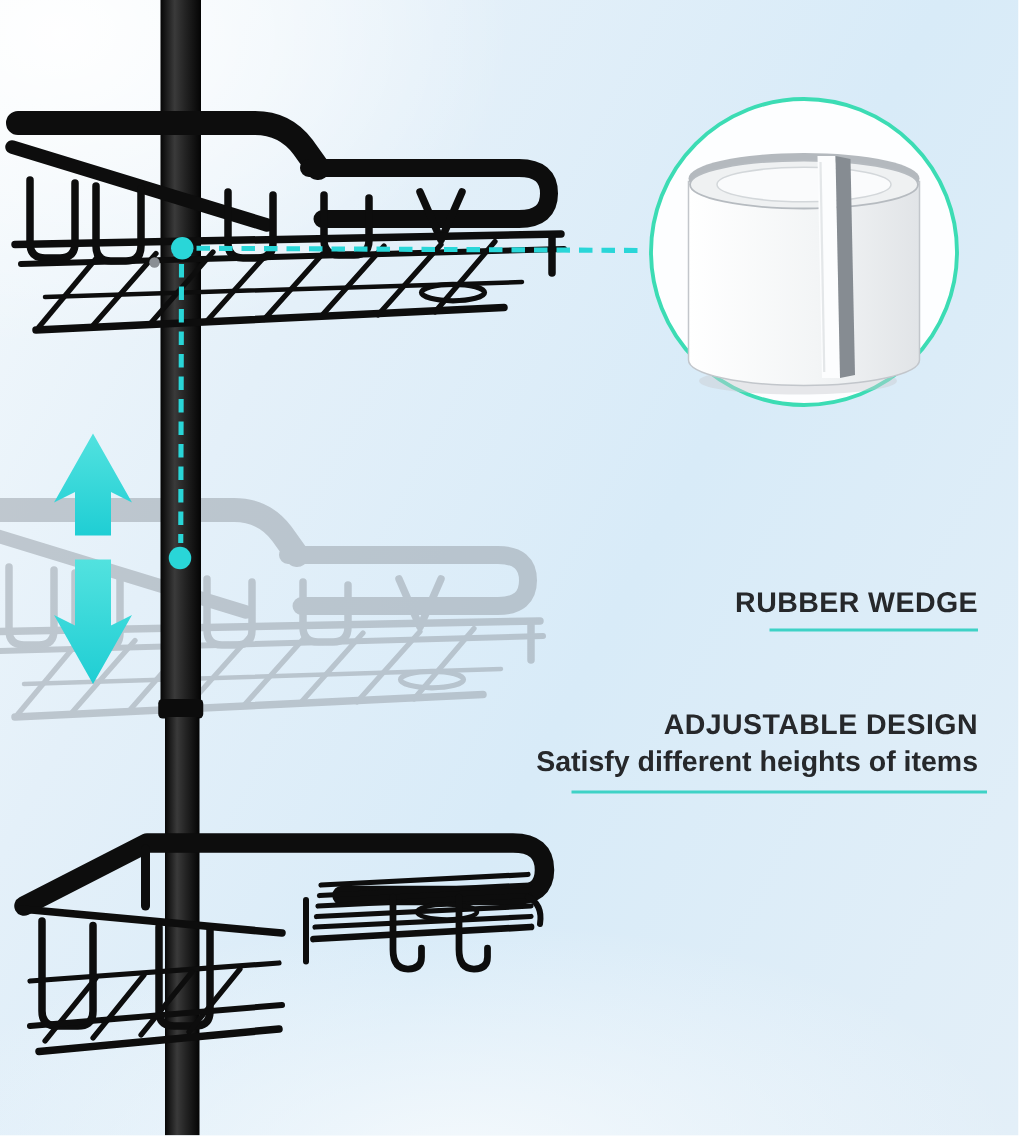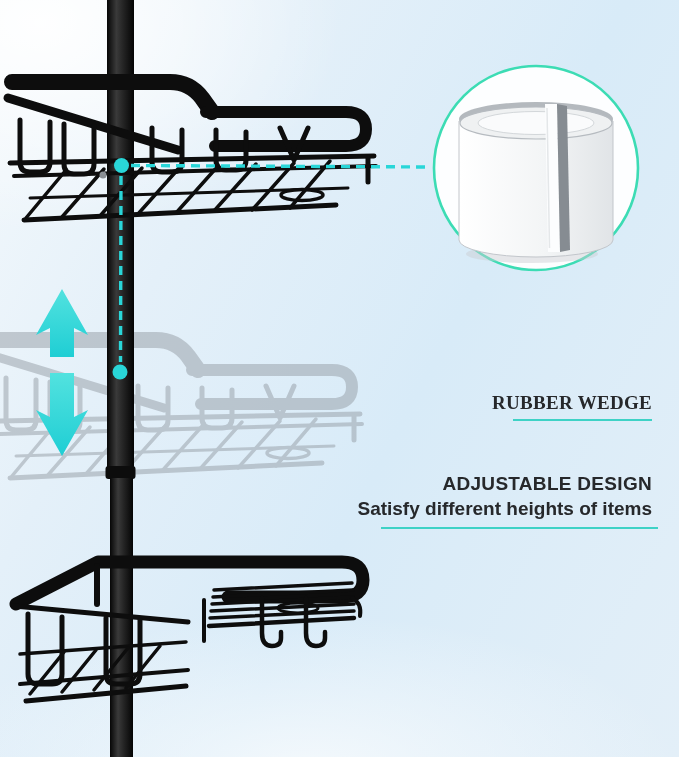--- a/index.html
+++ b/index.html
@@ -9,21 +9,21 @@
     background:
       radial-gradient(ellipse 430px 300px at 6% 3%, rgba(255,255,255,0.95), rgba(255,255,255,0) 70%),
       radial-gradient(ellipse 520px 220px at 45% 102%, rgba(248,251,253,0.85), rgba(248,251,253,0) 72%),
       linear-gradient(118deg, #f4f9fc 0%, #e4f0f9 28%, #d8ebf8 58%, #e3eff8 100%);
   }
   .art{position:absolute;left:0;top:0;}
   .label{
     position:absolute;color:var(--text-dark,#26282b);font-weight:700;
     white-space:nowrap;text-align:right;letter-spacing:.3px;
   }
-  .lbl-rubber{right:27px;top:392px;font-size:19px;font-family:Liberation Serif, serif;}
+  .lbl-rubber{right:27px;top:392px;font-size:19px;}
   .lbl-adj{right:27px;top:473px;font-size:19px;}
   .lbl-sub{right:27px;top:498px;font-size:19px;letter-spacing:0;}
   .underline{position:absolute;height:2px;background:var(--underline-teal,#3ed2c6);}
   .ul-1{right:27px;top:419px;width:139px;}
   .ul-2{right:21px;top:527px;width:277px;}
 </style>
 </head>
 <body>
 
 <div class="stage">

